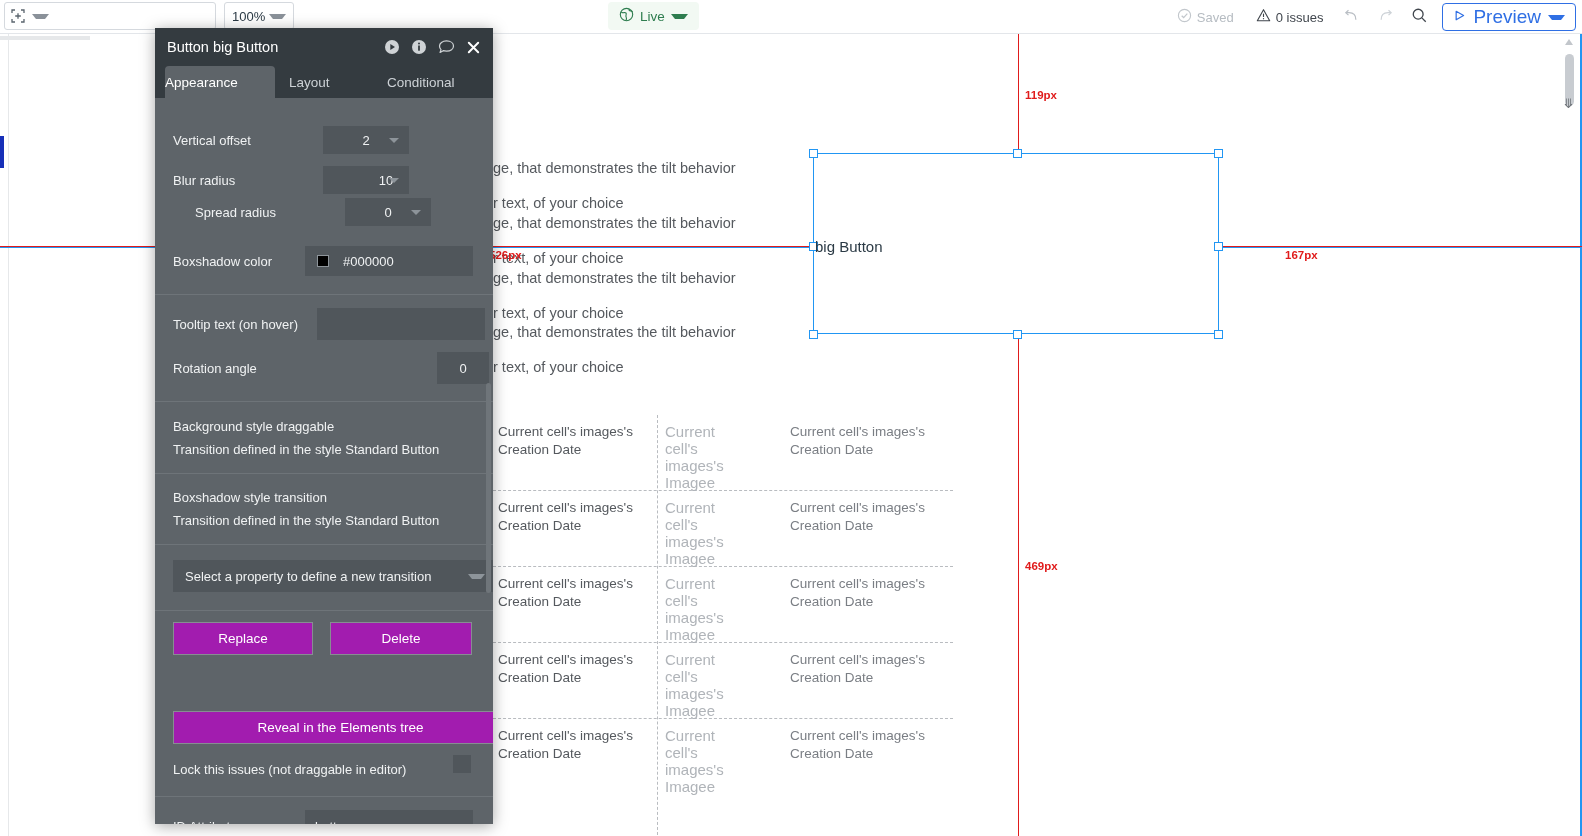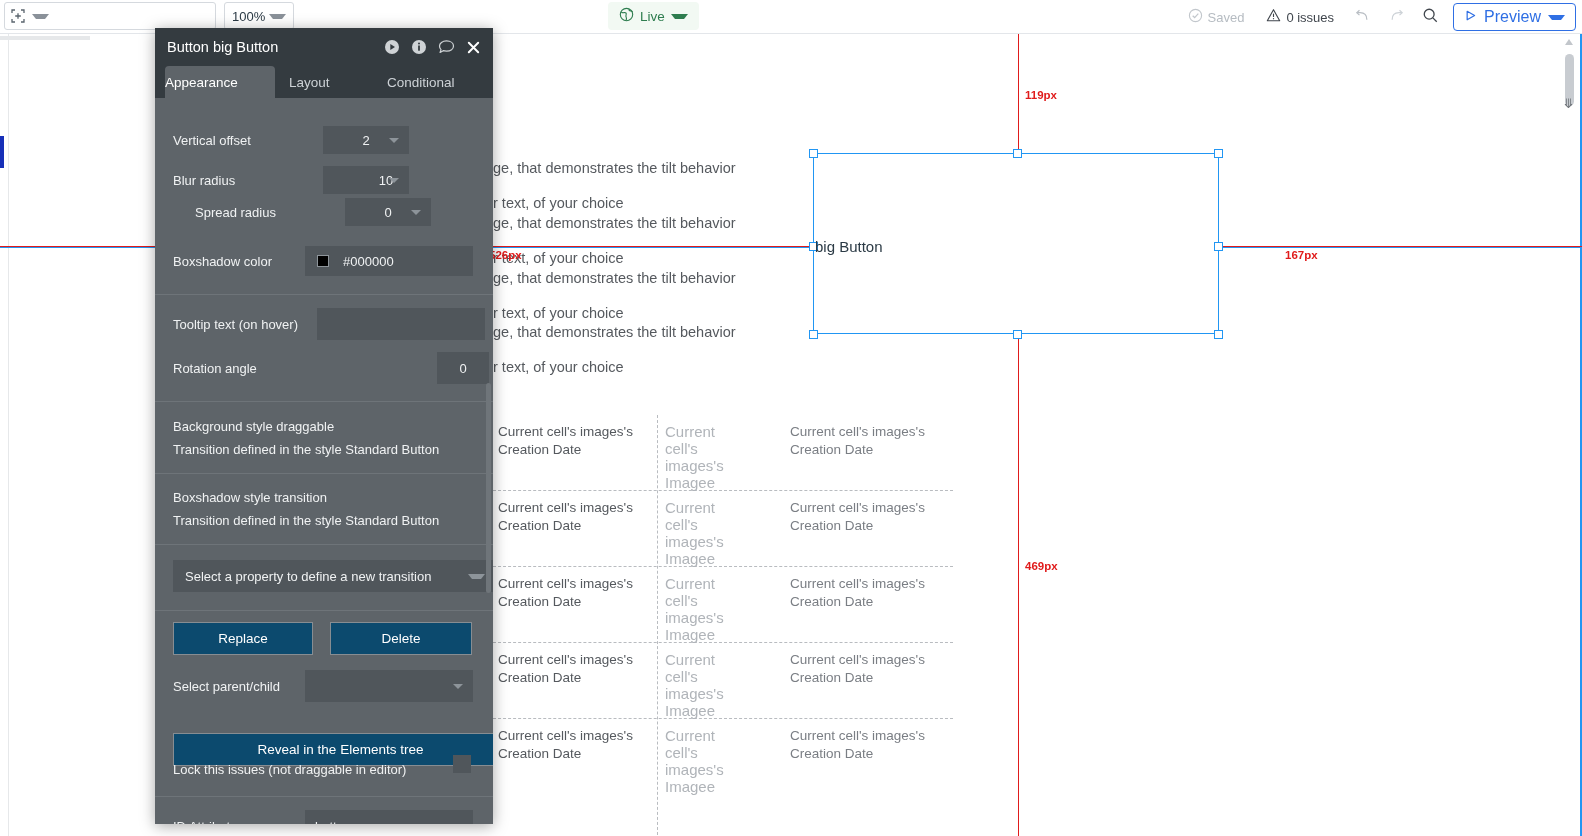--- a/index.html
+++ b/index.html
@@ -50,21 +50,21 @@
   .tb-right { position: absolute; right: 6px; top: 0; height: 34px; display: flex; align-items: center; gap: 0; }
   .tb-item { display: flex; align-items: center; gap: 5px; padding: 0 11px; height: 34px; }
   .tb-item .lbl { font-size: 13px; }
   .saved .lbl { color: #b6bcc2; }
   .issues .lbl { color: #40464d; }
   .icon-btn { width: 34px; height: 34px; display: flex; align-items: center; justify-content: center; }
   .preview-btn {
     display: flex; align-items: center; gap: 7px; height: 26px;
     border: 1px solid #2f6fe4; border-radius: 4px; padding: 0 10px; margin-left: 6px;
   }
-  .preview-btn .lbl { font-size: 16px; color: #2f6fe4; }
+  .preview-btn .lbl { font-size: 19px; color: #2f6fe4; }
   .preview-btn .chev { border-top-color: #2f6fe4; }
 
   
   .canvas { position: absolute; left: 0; top: 34px; width: 1582px; height: 802px; background: #fff; overflow: hidden; }
   .left-rule { position: absolute; left: 8px; top: 0; width: 1px; height: 802px; background: #e6e8ea; }
   .left-accent { position: absolute; left: 0px; top: 102px; width: 4px; height: 32px; background: #1730b8; }
   .top-rule { position: absolute; left: 0; top: 2px; width: 90px; height: 4px; background: #e6e8ea; }
 
   .canvas-text { position: absolute; color: #55595e; font-size: 14.5px; white-space: nowrap; }
 
@@ -136,21 +136,21 @@
   .swatch { width: 12px; height: 12px; background: #000; border: 1px solid #8d949a; box-sizing: border-box; }
 
   .sep { position: absolute; left: 0; width: 338px; height: 1px; background: #6e7479; }
   .ptext { position: absolute; font-size: 13px; color: #f0f2f3; white-space: nowrap; }
 
   .sel-prop {
     position: absolute; background: #50565b; display: flex; align-items: center;
     padding: 0 12px; color: #f0f2f3; font-size: 13px; position: absolute;
   }
   .btn-gray {
-    position: absolute; background: #0c4a6e; border: 1px solid #878d92;
+    position: absolute; background: #a21caf; border: 1px solid #878d92;
     display: flex; align-items: center; justify-content: center;
     color: #ffffff; font-size: 13.5px; box-sizing: border-box;
   }
   .checkbox { position: absolute; width: 18px; height: 18px; background: #50565b; }
   .panel-scroll { position: absolute; right: 2px; top: 355px; width: 5px; height: 210px; background: #6f757a; border-radius: 3px; }
 </style>
 </head>
 <body>
 
 <div id="root">
@@ -436,29 +436,22 @@
 
       <div class="sep" style="top:512px;"></div>
 
       <div class="btn-gray" style="left:18px; top:524px; width:140px; height:33px;">
         <span>Replace</span>
       </div>
       <div class="btn-gray" style="left:175px; top:524px; width:142px; height:33px;">
         <span>Delete</span>
       </div>
 
-      <div class="row" style="top:572px; height:32px;">
-        <span class="rlabel" style="margin-left:18px; width:132px;">Select parent/child</span>
-        <span class="field" style="width:168px; height:32px; padding:0 10px; position:relative;">
-          <span style="flex:1;"></span>
-          <span class="fchev"></span>
-        </span>
-      </div>
-
-      <div class="btn-gray" style="left:18px; top:613px; width:335px; height:33px;margin-top:22px;">
+
+      <div class="btn-gray" style="left:18px; top:613px; width:335px; height:33px;">
         <span>Reveal in the Elements tree</span>
       </div>
 
       <div class="ptext" style="left:18px; top:664px;">Lock this issues (not draggable in editor)</div>
       <div class="checkbox" style="left:298px; top:657px;"></div>
 
       <div class="sep" style="top:698px;"></div>
 
       <div class="row" style="top:712px; height:32px;">
         <span class="rlabel" style="margin-left:18px; width:132px;">ID Attribute</span>

